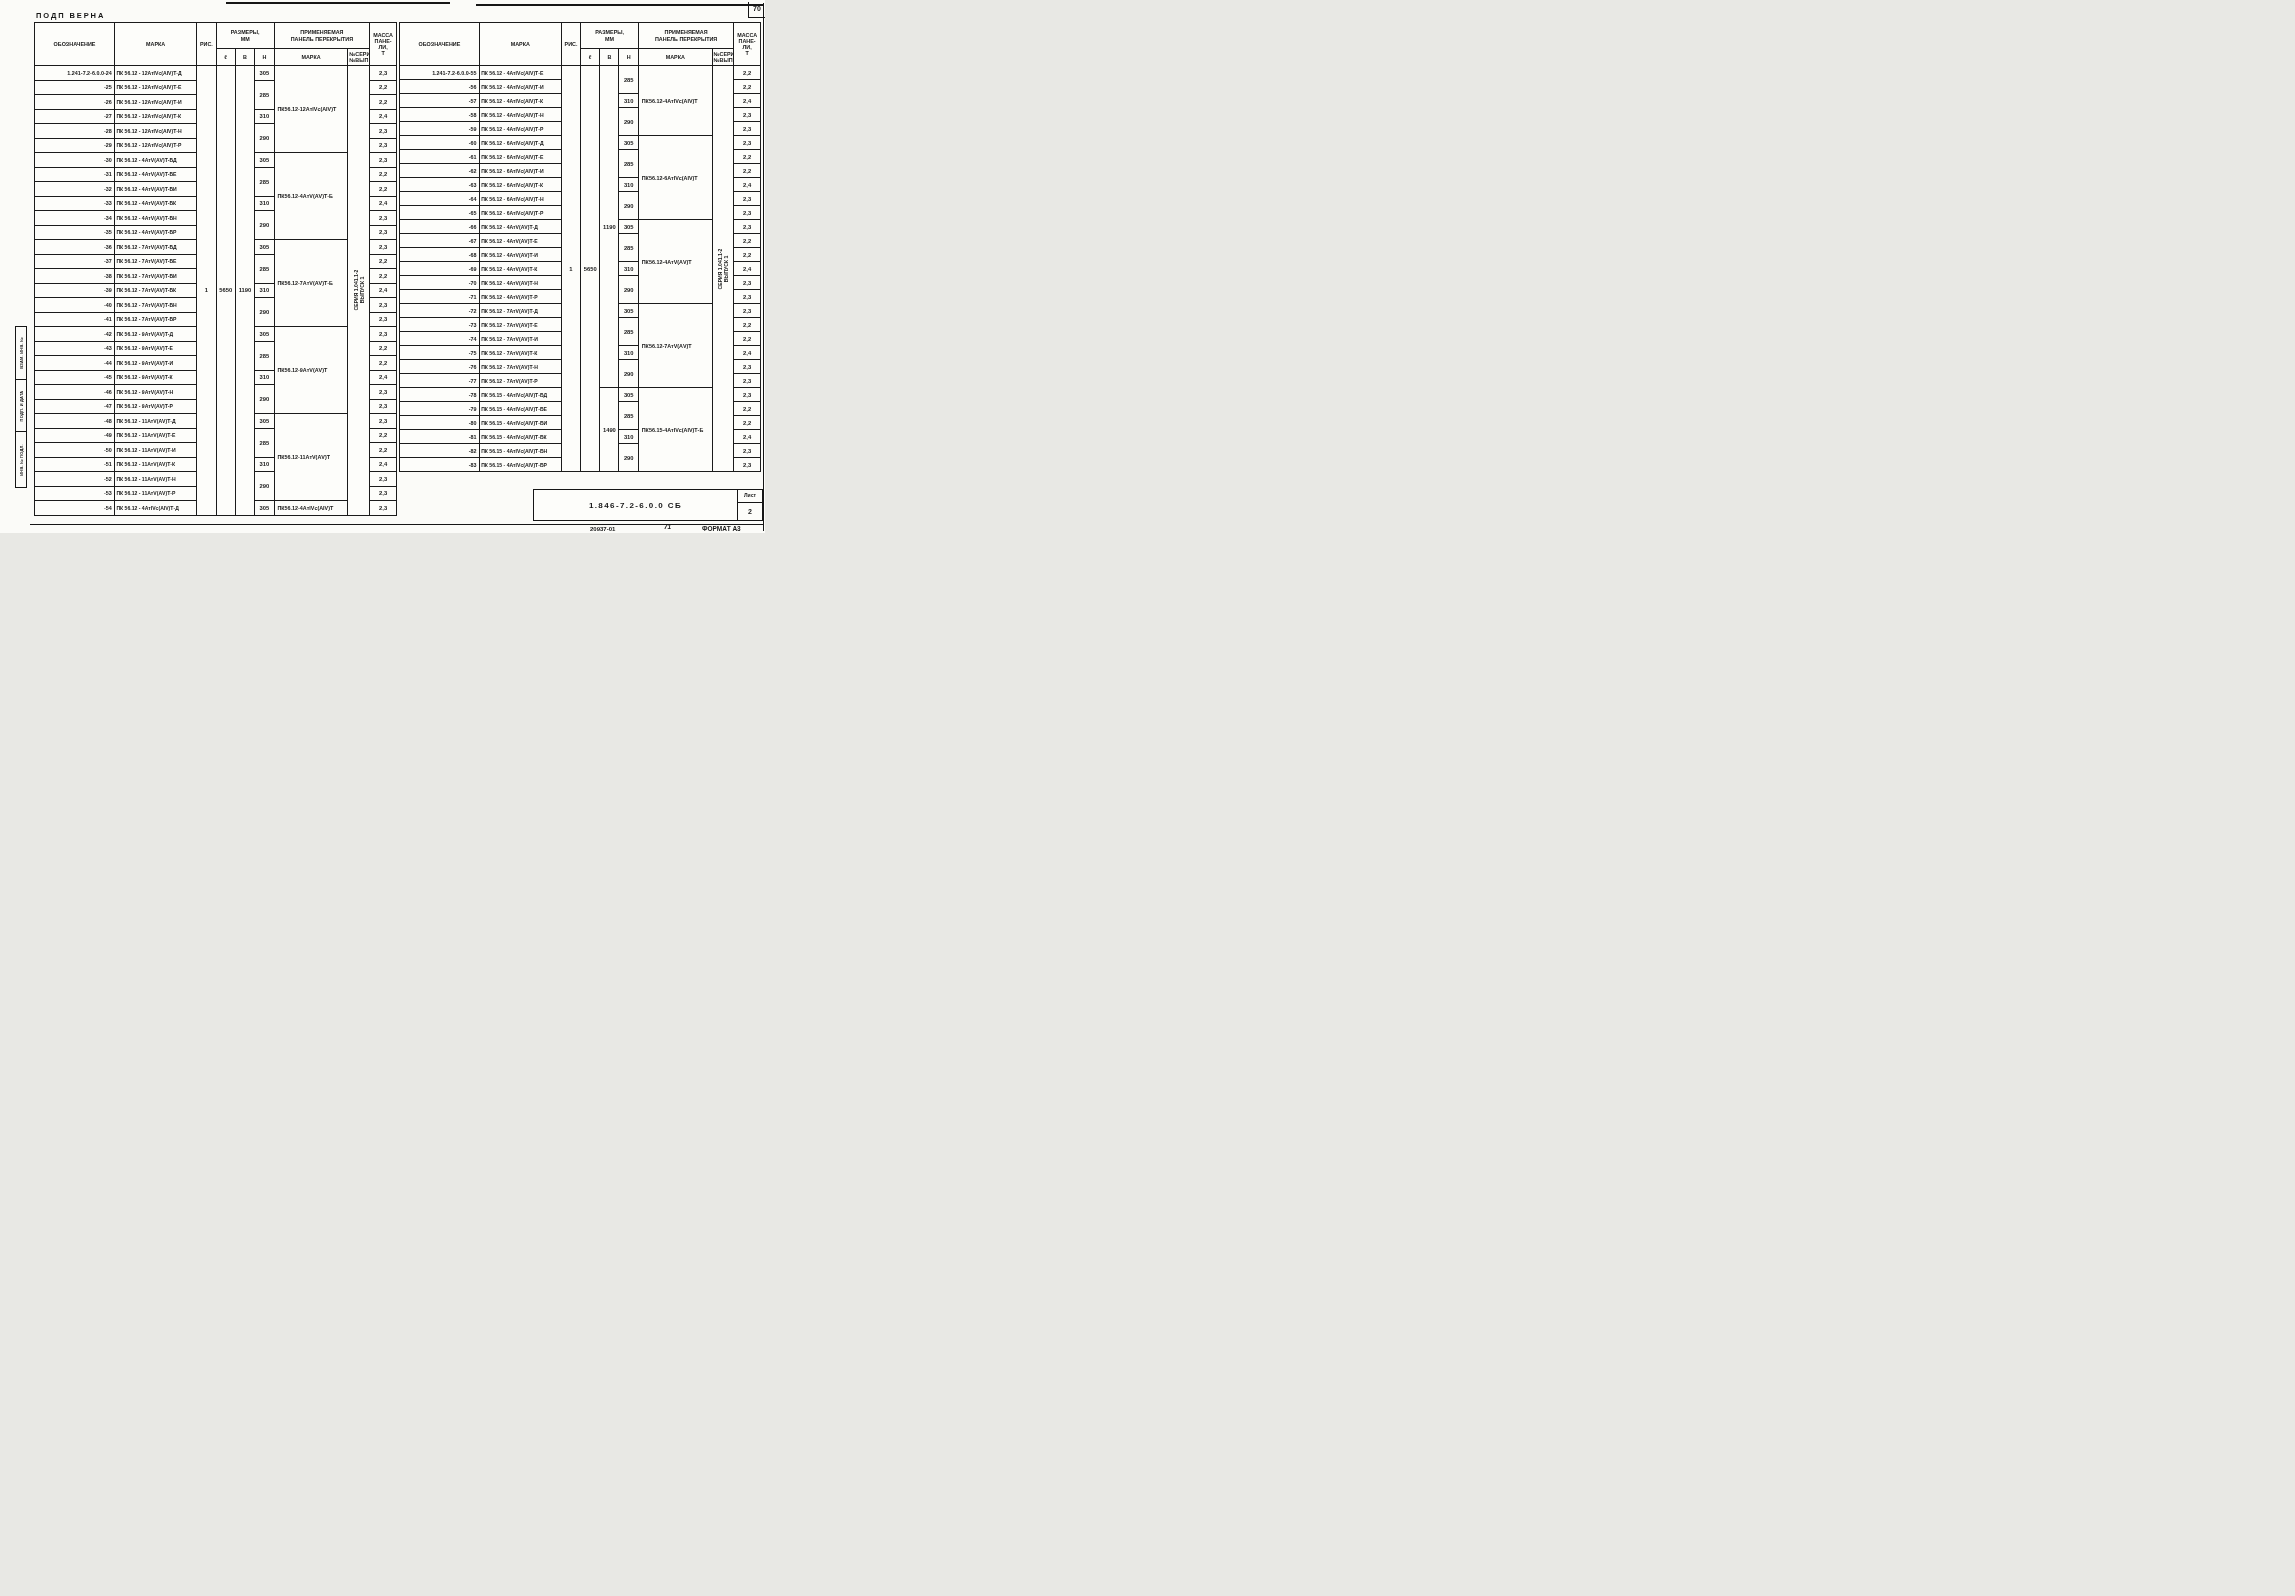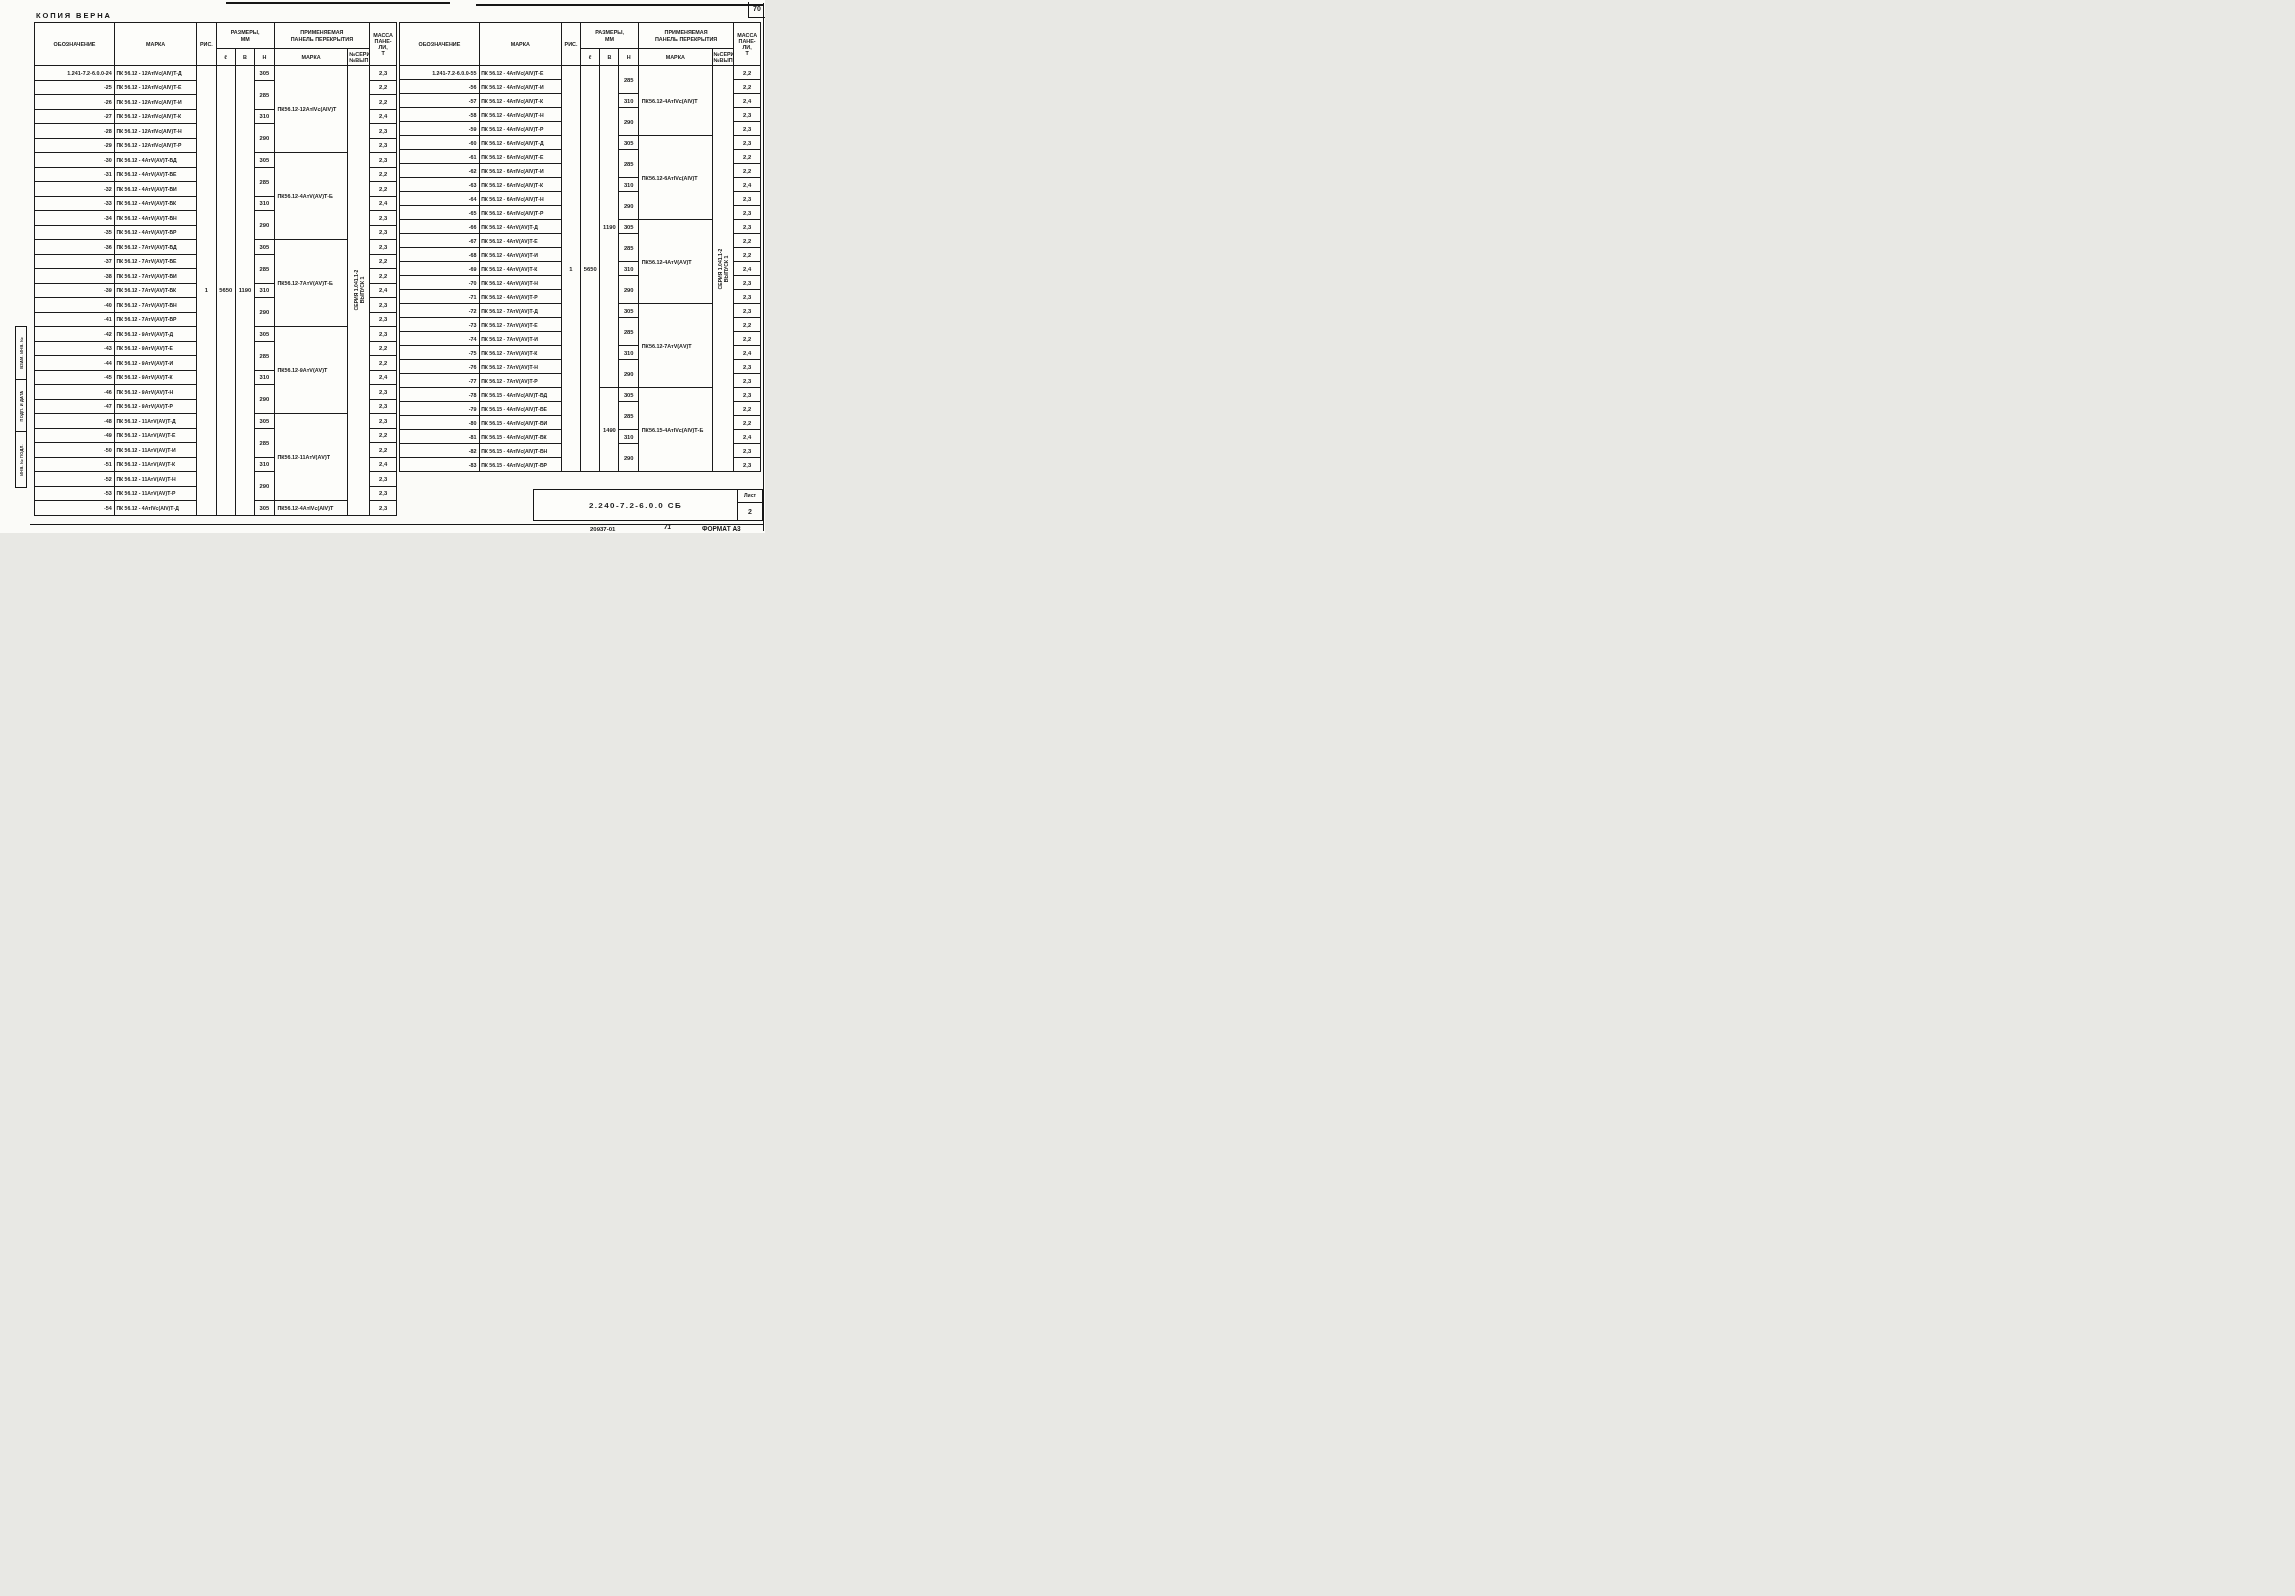--- a/index.html
+++ b/index.html
@@ -38,21 +38,21 @@
 </head>
 <body>
 
 <div class="page">
 
   <div class="line" style="left:226px;top:1.9px;width:224px;height:1.9px;"></div>
   <div class="line" style="left:476px;top:3.7px;width:287px;height:1.9px;"></div>
   <div class="line" style="left:763px;top:2.8px;width:1.4px;height:528px;"></div>
   <div class="line" style="left:30px;top:524px;width:734px;height:1.4px;"></div>
 
-  <div class="stamp">КОПИЯ ВЕРНА</div>
+  <div class="stamp">ПОДП ВЕРНА</div>
   <div class="pagenum">70</div>
 
   <div class="sidebox" style="top:326px;height:52px;">
     <div class="vert">ВЗАМ. ИНВ. №</div>
   </div>
   <div class="sidebox" style="top:379px;height:52px;">
     <div class="vert">ПОДП. И ДАТА</div>
   </div>
   <div class="sidebox" style="top:431px;height:55px;">
     <div class="vert">ИНВ. № ПОДЛ.</div>
@@ -499,21 +499,21 @@
           <tr style="height: 14px;">
             <td class="des">-83</td>
             <td class="mark">ПК 56.15 - 4АтIVс(АIV)Т-БР</td>
             <td class="num">2,3</td>
           </tr>
         </tbody>
       </table>
     </div>
 
   <div class="tblock">
-    <div class="docnum">2.240-7.2-6.0.0 СБ</div>
+    <div class="docnum">1.846-7.2-6.0.0 СБ</div>
     <div class="sheetcol">
       <div class="sheetlabel">Лист</div>
       <div class="sheetnum">2</div>
     </div>
   </div>
 
   <div class="foot" style="left:590px;top:526px;font-size:6px;">20937-01</div>
   <div class="foot" style="left:664px;top:523px;font-size:6.5px;font-style:italic;">71</div>
   <div class="foot" style="left:702px;top:525px;font-size:6.5px;">ФОРМАТ А3</div>
 </div>

